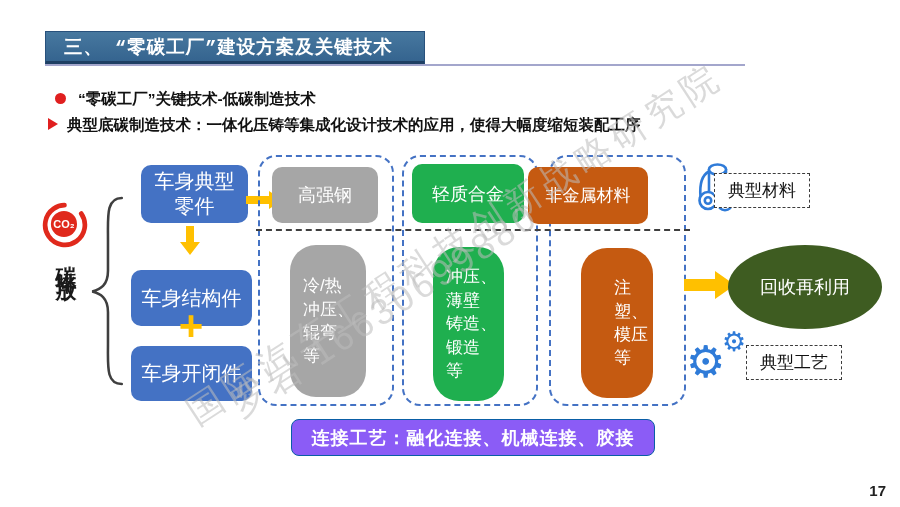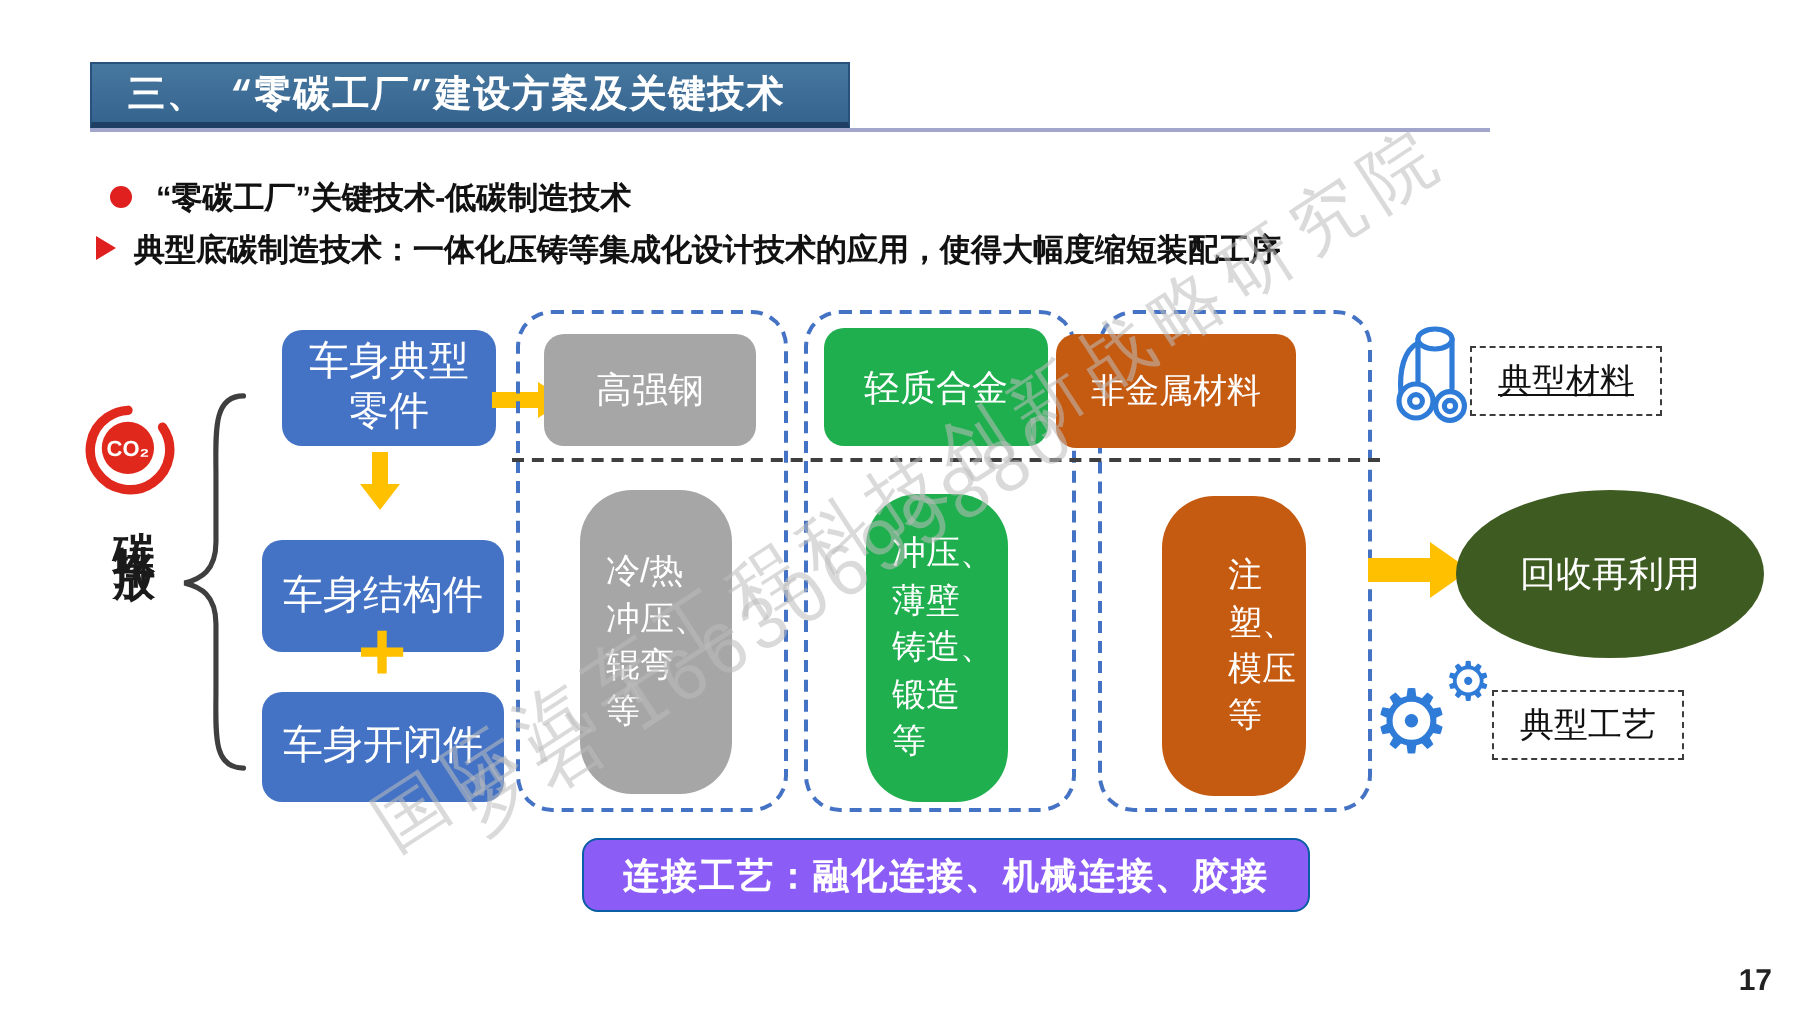--- a/index.html
+++ b/index.html
@@ -60,21 +60,21 @@
 
   .proc-box { border-radius:26px; font-size:17px; line-height:1.38; justify-content:flex-start;
               text-align:left; padding-left:13px; }
   .proc-1 { left:290px; top:245px; width:76px; height:152px; background:#A6A6A6; }
   .proc-2 { left:433px; top:247px; width:71px; height:154px; background:#1FAF4F; }
   .proc-3 { left:581px; top:248px; width:72px; height:150px; background:#C55A11;padding-left:33px; }
 
   
   .legend-label { border:1.5px dashed #3c3c3c; padding:5px 13px; font-size:17px; color:#111;
                   background:#fff; white-space:nowrap; }
-  .legend-materials { left:735px; top:173px;text-decoration:underline; }
+  .legend-materials { left:714px; top:173px; }
   .legend-process  { left:746px; top:345px; }
   .recycle-ellipse { left:728px; top:245px; width:154px; height:84px; background:#3E5C21;
                      border-radius:50%; font-size:18px; }
   .gear-glyph { font-family:"DejaVu Sans",sans-serif; color:#2F7BD8; line-height:1; }
   .gear-big   { left:686px; top:340px; font-size:44px; }
   .gear-small { left:722px; top:328px; font-size:27px; }
 
   
   .conn-bar { left:291px; top:419px; width:364px; height:37px; background:#8b5cf6;
               border:1px solid #0a5ea6; border-radius:8px; font-size:18px; font-weight:bold;

